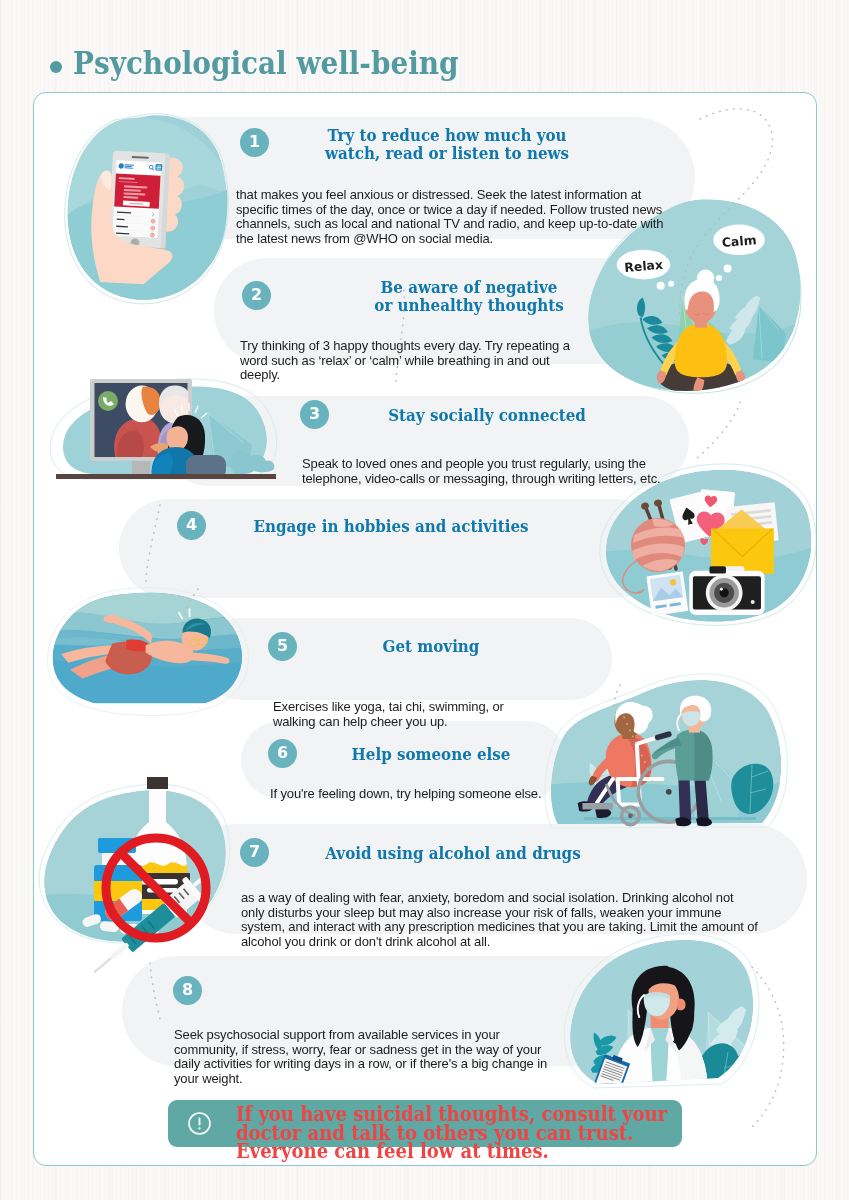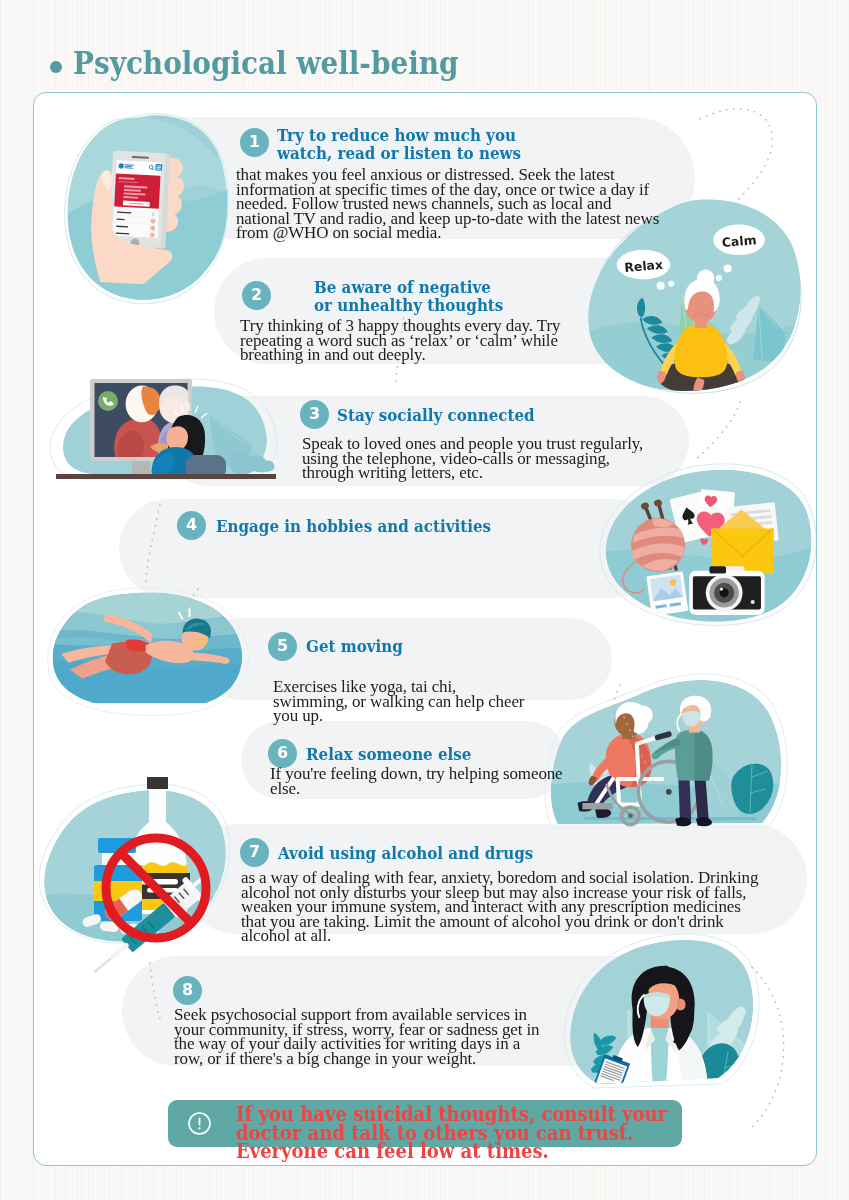--- a/index.html
+++ b/index.html
@@ -35,25 +35,25 @@
   .num {
     position:absolute; width:29px; height:29px; border-radius:50%;
     background:#68b3be; color:#ffffff;
     font-family:"DejaVu Sans", sans-serif; font-weight:700; font-size:16px;
     display:flex; align-items:center; justify-content:center;
     line-height:1; padding-bottom:1px;
   }
   .head {
     white-space:pre-line; position:absolute;
     font-family:"DejaVu Serif", serif; font-stretch:condensed; font-weight:700;
-    font-size:16.8px; color:#1078ad; line-height:18.3px; letter-spacing:0px;
+    font-size:16.8px; color:#1078ad; line-height:18.3px; letter-spacing:0px;text-align:center;
   }
   .body {
-    position:absolute; font-family:Liberation Serif, serif; font-stretch:condensed;
-    font-size:17px; color:#1d1d1b; line-height:14.6px; letter-spacing:-0.13px;
+    position:absolute; font-family:Liberation Sans, sans-serif; font-stretch:condensed;
+    font-size:13px; color:#1d1d1b; line-height:14.6px; letter-spacing:-0.13px;margin-top:20px;
   }
   .illu { position:absolute; }
   svg { display:block; overflow:visible; }
   .dots { position:absolute; pointer-events:none; }
   .footer-bar {
     z-index:7; position:absolute; left:168px; top:1100px; width:514px; height:47px;
     background:#5fa8a4; border-radius:9px;
   }
   .footer-text {
     z-index:8; position:absolute; left:236px; top:1105px; width:450px;
@@ -639,21 +639,21 @@
 
       <div class="num" style="left:234px;top:539px;">
           <span>5</span>
         </div>
       <div class="head" style="left:272px;top:544px;width:250px;">Get moving</div>
       <div class="body" style="left:239px;top:587px;width:262px;">Exercises like yoga, tai chi, swimming, or walking can help cheer you up.</div>
 
       <div class="num" style="left:234px;top:646px;">
           <span>6</span>
         </div>
-      <div class="head" style="left:272px;top:652px;width:250px;">Relax someone else</div>
+      <div class="head" style="left:272px;top:652px;width:250px;">Help someone else</div>
       <div class="body" style="left:236px;top:674px;width:300px;">If you're feeling down, try helping someone else.</div>
 
       <div class="num" style="left:206px;top:745px;">
           <span>7</span>
         </div>
       <div class="head" style="left:244px;top:751px;width:350px;">Avoid using alcohol and drugs</div>
       <div class="body" style="left:207px;top:778px;width:518px;">as a way of dealing with fear, anxiety, boredom and social isolation. Drinking alcohol not only disturbs your sleep but may also increase your risk of falls, weaken your immune system, and interact with any prescription medicines that you are taking. Limit the amount of alcohol you drink or don't drink alcohol at all.</div>
 
       <div class="num" style="left:139px;top:883px;">
           <span>8</span>

